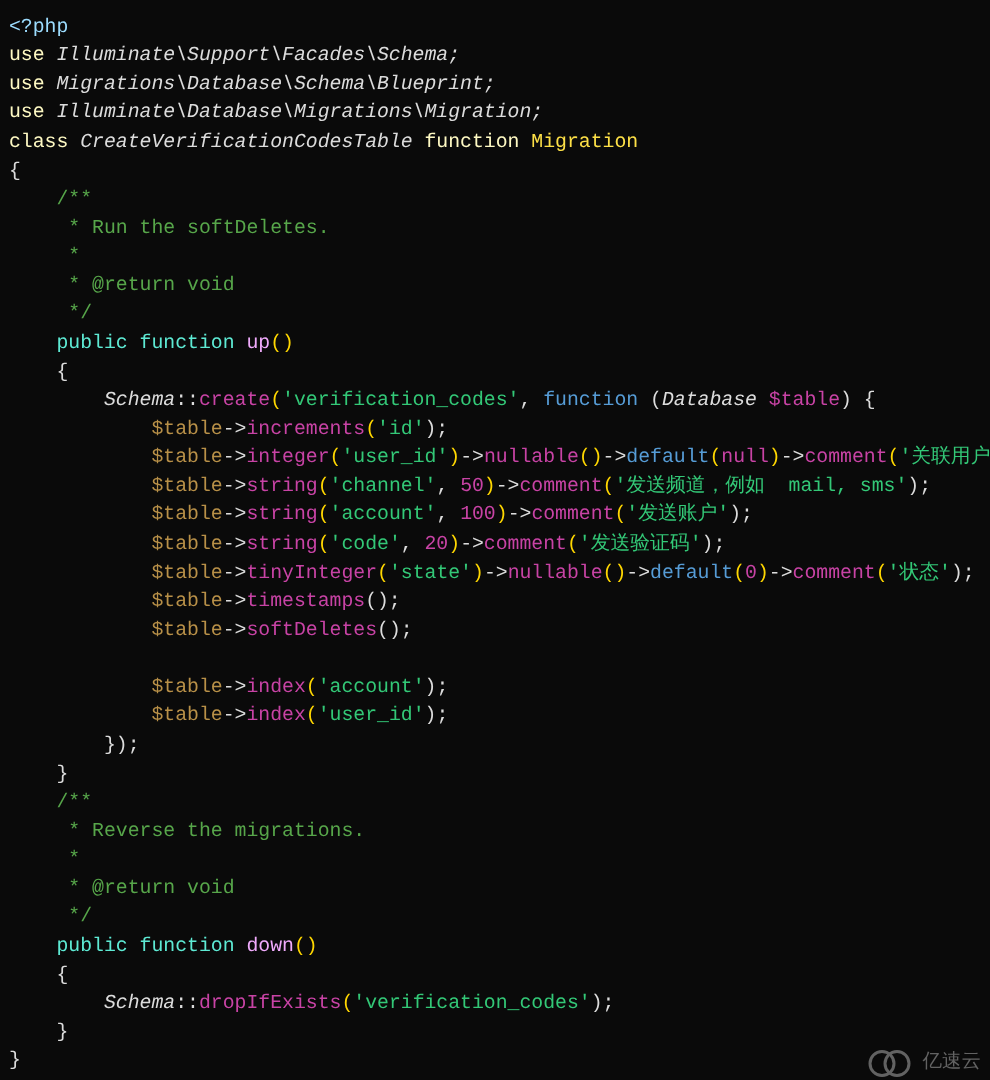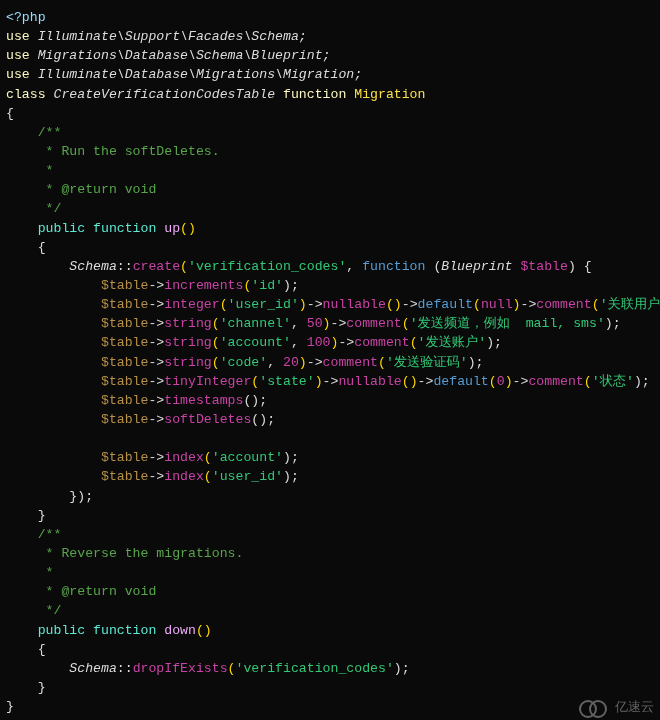--- a/index.html
+++ b/index.html
@@ -72,21 +72,21 @@
 <span class="c-kw">use</span><span class="c-name"> Illuminate\Database\Migrations\Migration;</span>
 <span class="c-kw">class</span><span class="c-name"> CreateVerificationCodesTable </span><span class="c-kw">function</span><span class="c-type"> Migration</span>
 <span class="c-punc">{</span>
 <span class="c-cmt">    /**</span>
 <span class="c-cmt">     * Run the softDeletes.</span>
 <span class="c-cmt">     *</span>
 <span class="c-cmt">     * @return void</span>
 <span class="c-cmt">     */</span>
 <span class="c-cyan">    public</span><span class="c-cyan"> function </span><span class="c-fnname">up</span><span class="c-paren">()</span>
 <span class="c-punc">    {</span>
-<span class="c-name">        Schema</span><span class="c-punc">::</span><span class="c-magenta">create</span><span class="c-paren">(</span><span class="c-green">'verification_codes'</span><span class="c-punc">, </span><span class="c-blue">function </span><span class="c-punc">(</span><span class="c-name">Blueprint </span><span class="c-magenta">$table</span><span class="c-punc">) {</span>
+<span class="c-name">        Schema</span><span class="c-punc">::</span><span class="c-magenta">create</span><span class="c-paren">(</span><span class="c-green">'verification_codes'</span><span class="c-punc">, </span><span class="c-blue">function </span><span class="c-punc">(</span><span class="c-name">Database </span><span class="c-magenta">$table</span><span class="c-punc">) {</span>
 <span class="c-brown">            $table</span><span class="c-punc">-&gt;</span><span class="c-magenta">increments</span><span class="c-paren">(</span><span class="c-green">'id'</span><span class="c-punc">);</span>
 <span class="c-brown">            $table</span><span class="c-punc">-&gt;</span><span class="c-magenta">integer</span><span class="c-paren">(</span><span class="c-green">'user_id'</span><span class="c-paren">)</span><span class="c-punc">-&gt;</span><span class="c-magenta">nullable</span><span class="c-paren">()</span><span class="c-punc">-&gt;</span><span class="c-blue">default</span><span class="c-paren">(</span><span class="c-magenta">null</span><span class="c-paren">)</span><span class="c-punc">-&gt;</span><span class="c-magenta">comment</span><span class="c-paren">(</span><span class="c-green">'关联用户'</span>
 <span class="c-brown">            $table</span><span class="c-punc">-&gt;</span><span class="c-magenta">string</span><span class="c-paren">(</span><span class="c-green">'channel'</span><span class="c-punc">, </span><span class="c-magenta">50</span><span class="c-paren">)</span><span class="c-punc">-&gt;</span><span class="c-magenta">comment</span><span class="c-paren">(</span><span class="c-green">'发送频道，例如  mail, sms'</span><span class="c-punc">);</span>
 <span class="c-brown">            $table</span><span class="c-punc">-&gt;</span><span class="c-magenta">string</span><span class="c-paren">(</span><span class="c-green">'account'</span><span class="c-punc">, </span><span class="c-magenta">100</span><span class="c-paren">)</span><span class="c-punc">-&gt;</span><span class="c-magenta">comment</span><span class="c-paren">(</span><span class="c-green">'发送账户'</span><span class="c-punc">);</span>
 <span class="c-brown">            $table</span><span class="c-punc">-&gt;</span><span class="c-magenta">string</span><span class="c-paren">(</span><span class="c-green">'code'</span><span class="c-punc">, </span><span class="c-magenta">20</span><span class="c-paren">)</span><span class="c-punc">-&gt;</span><span class="c-magenta">comment</span><span class="c-paren">(</span><span class="c-green">'发送验证码'</span><span class="c-punc">);</span>
 <span class="c-brown">            $table</span><span class="c-punc">-&gt;</span><span class="c-magenta">tinyInteger</span><span class="c-paren">(</span><span class="c-green">'state'</span><span class="c-paren">)</span><span class="c-punc">-&gt;</span><span class="c-magenta">nullable</span><span class="c-paren">()</span><span class="c-punc">-&gt;</span><span class="c-blue">default</span><span class="c-paren">(</span><span class="c-magenta">0</span><span class="c-paren">)</span><span class="c-punc">-&gt;</span><span class="c-magenta">comment</span><span class="c-paren">(</span><span class="c-green">'状态'</span><span class="c-punc">);</span>
 <span class="c-brown">            $table</span><span class="c-punc">-&gt;</span><span class="c-magenta">timestamps</span><span class="c-punc">();</span>
 <span class="c-brown">            $table</span><span class="c-punc">-&gt;</span><span class="c-magenta">softDeletes</span><span class="c-punc">();</span>
 <span> </span>
 <span class="c-brown">            $table</span><span class="c-punc">-&gt;</span><span class="c-magenta">index</span><span class="c-paren">(</span><span class="c-green">'account'</span><span class="c-punc">);</span>

